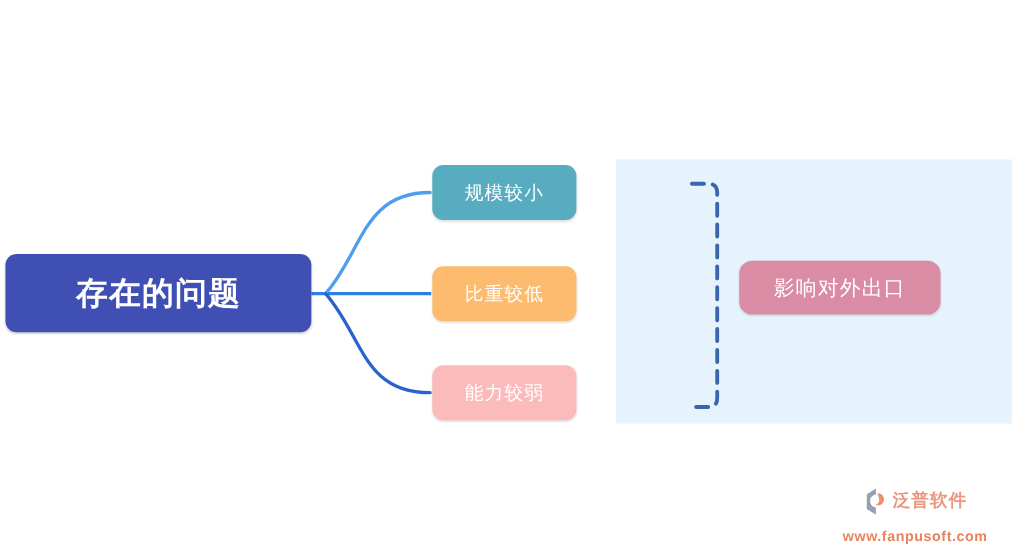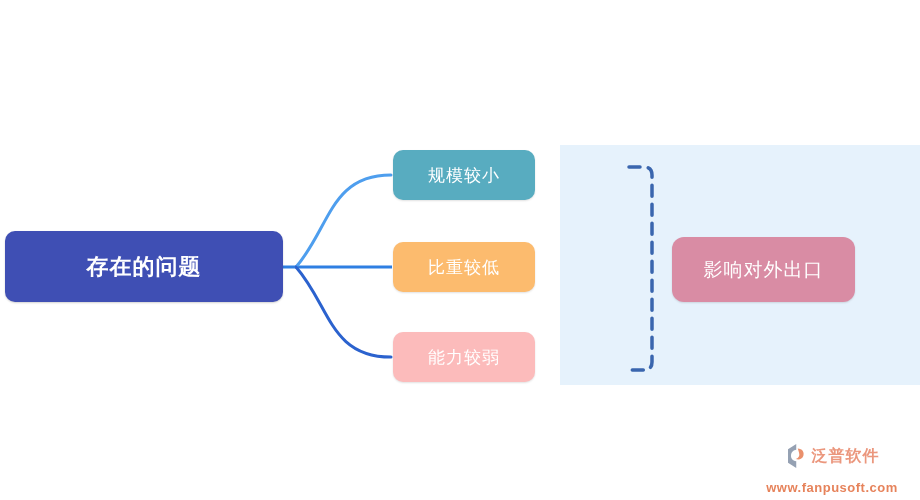--- a/index.html
+++ b/index.html
@@ -18,33 +18,33 @@
 
   
   svg.links{position:absolute;left:0;top:0;width:920px;height:500px;pointer-events:none;}
 
   .node{
     position:absolute;display:flex;align-items:center;justify-content:center;
     color:#ffffff;text-align:center;
   }
   .node-root{
     left:5px;top:231px;width:278px;height:71px;border-radius:10px;
-    background:#3f4fb4;font-size:22px;font-weight:bold;letter-spacing:1px;
+    background:#3f4fb4;font-size:29px;font-weight:bold;letter-spacing:1px;
     box-shadow:0 1px 2px rgba(0,0,0,.18);
   }
   .node-branch{
-    left:393px;width:142px;height:50px;border-radius:10px;
+    left:393px;width:131px;height:50px;border-radius:10px;
     font-size:17px;letter-spacing:1px;
     box-shadow:0 1px 2px rgba(0,0,0,.12);
   }
   .node-branch-1{top:150px;background:#58acc0;}
   .node-branch-2{top:242px;background:#fcbb6e;}
   .node-branch-3{top:332px;background:#fcbbbb;}
   .node-result{
-    left:672px;top:237px;width:183px;height:65px;border-radius:12px;
+    left:672px;top:237px;width:183px;height:49px;border-radius:12px;
     background:#d98ca4;font-size:19px;letter-spacing:1px;
     box-shadow:0 1px 2px rgba(0,0,0,.12);
   }
 
   
   .watermark{
     position:absolute;right:8px;bottom:5px;width:160px;text-align:center;
     opacity:.9;user-select:none;
   }
   .wm-row{display:flex;align-items:center;justify-content:center;gap:3px;}

